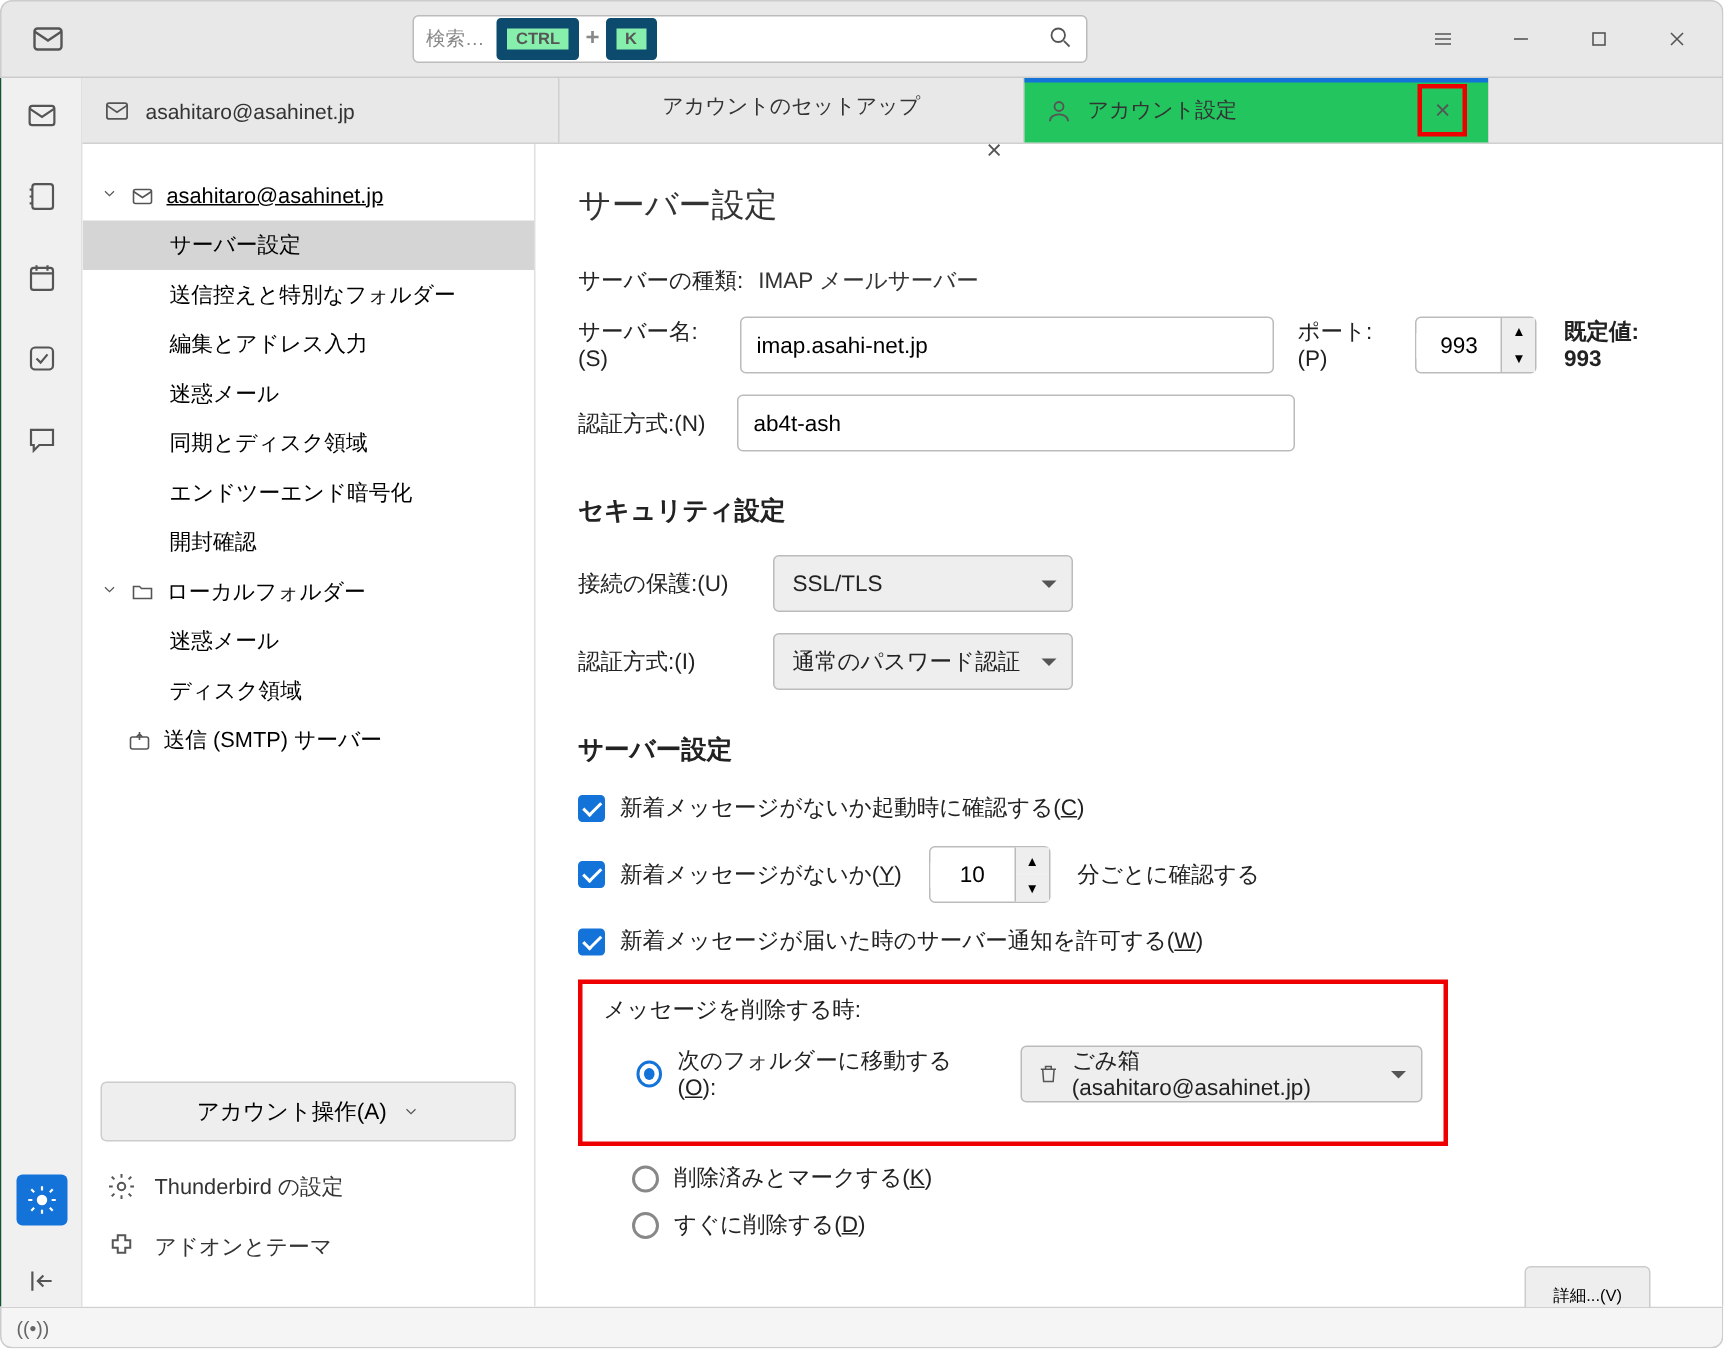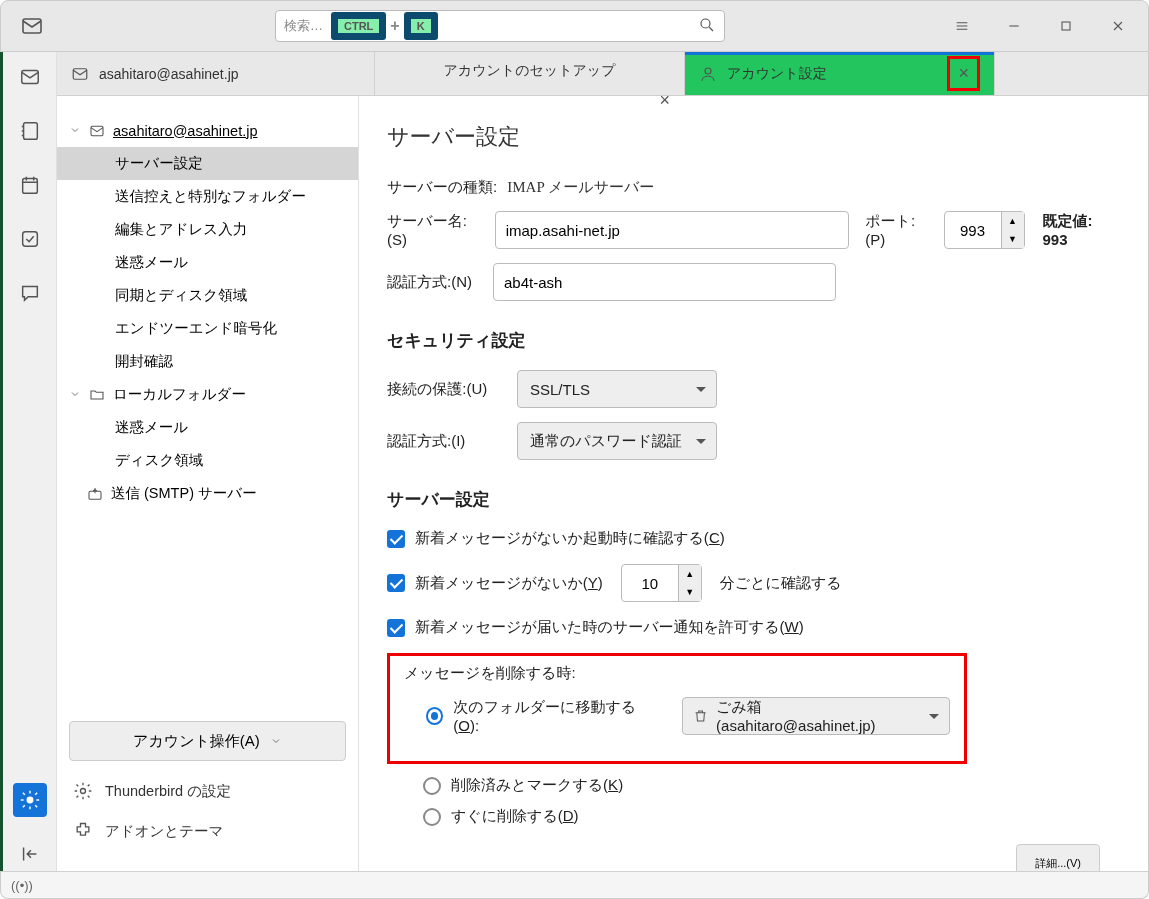--- a/index.html
+++ b/index.html
@@ -11,21 +11,21 @@
 .search-wrap { flex:0 0 auto; margin-left: 220px; width: 450px; height: 32px; background:#fff; border:1px solid #bbb; border-radius:4px; display:flex; align-items:center; padding:0 8px; }
 .search-wrap .placeholder { color:#888; font-size:13px; margin-right:8px; }
 .kbd { display:inline-block; border:7px solid #0c4a6e; border-radius:3px; padding:1px 6px; font-size:11px; font-weight:bold; background:#86efac; color:#555; }
 .search-wrap .plus { margin:0 4px; color:#888; font-weight:bold; }
 .search-wrap .spacer { flex:1; }
 .search-wrap .search-btn { background:none; border:none; cursor:pointer; }
 .win-controls { margin-left:auto; display:flex; gap:8px; }
 .win-btn { width:44px; height:40px; display:flex; align-items:center; justify-content:center; background:none; border:none; cursor:pointer; }
 .win-btn svg { width:16px; height:16px; }
 
-.app-body { display:flex; height: calc(899px - 52px - 28px); border-left:3px solid #14532d; border-right:1px solid #ccc; }
+.app-body { display:flex; height: calc(899px - 52px - 28px); border-left:1px solid #14532d; border-right:1px solid #ccc; }
 
 .rail { width:54px; background:#f0f0f0; border-right:1px solid #e0e0e0; display:flex; flex-direction:column; align-items:center; padding-top:8px; gap:20px; }
 .rail-item { width:34px; height:34px; display:flex; align-items:center; justify-content:center; border-radius:4px; cursor:pointer; }
 .rail-item.active { background:#1373d9; }
 .rail-item.active svg { stroke:#fff; fill:#fff; }
 .rail-spacer { flex:1; }
 
 .content-col { flex:1; display:flex; flex-direction:column; }
 
 .tabs { height:44px; background:#e8e8e8; display:flex; border-bottom:1px solid #d0d0d0; }
@@ -51,24 +51,24 @@
 .tree-row.account-head .label { text-decoration:underline; }
 .account-actions { margin:8px 12px; }
 .account-actions-btn { width:100%; height:40px; background:#eee; border:1px solid #ccc; border-radius:4px; font-size:15px; display:flex; align-items:center; justify-content:center; gap:10px; cursor:pointer; }
 .bottom-links { padding:12px 16px; display:flex; flex-direction:column; gap:20px; font-size:14.5px; }
 .bottom-link { display:flex; align-items:center; gap:12px; cursor:pointer; color:#333; }
 
 .settings-pane { flex:1; padding:26px 28px; overflow:auto; font-size:15px; color:#222; }
 .h1 { font-size:22px; font-weight:normal; margin-bottom:26px; color:#333; }
 .row { display:flex; align-items:center; margin-bottom:14px; gap:10px;margin-top:11px; }
 .lbl { min-width:96px; }
-.static-val { color:#333;font-family:Liberation Serif, serif; }
+.static-val { color:#333; }
 .txt { height:38px; border:1px solid #bbb; border-radius:4px; padding:0 10px; font-size:15px; }
 .txt.server { width:362px; }
-.txt.user { width:343px; }
+.txt.user { width:372px; }
 .port-lbl { margin-left:6px; }
 .spin { display:flex; align-items:center; border:1px solid #bbb; border-radius:4px; height:38px; }
 .spin input { border:none; width:56px; text-align:center; font-size:15px; outline:none; }
 .spin .btns { display:flex; flex-direction:column; border-left:1px solid #bbb; }
 .spin .btns button { height:18px; width:22px; border:none; background:#eee; cursor:pointer; font-size:9px; line-height:1; }
 .default-port { margin-left:8px;font-weight:bold; }
 
 .section-h { font-size:17px; font-weight:600; margin:28px 0 18px; }
 .select { height:38px; min-width:200px; border:1px solid #bbb; border-radius:4px; background:#eee; padding:0 30px 0 12px; font-size:15px; position:relative; display:inline-flex; align-items:center; cursor:pointer; }
 .select::after { content:""; position:absolute; right:10px; top:16px; border:5px solid transparent; border-top-color:#555; }

